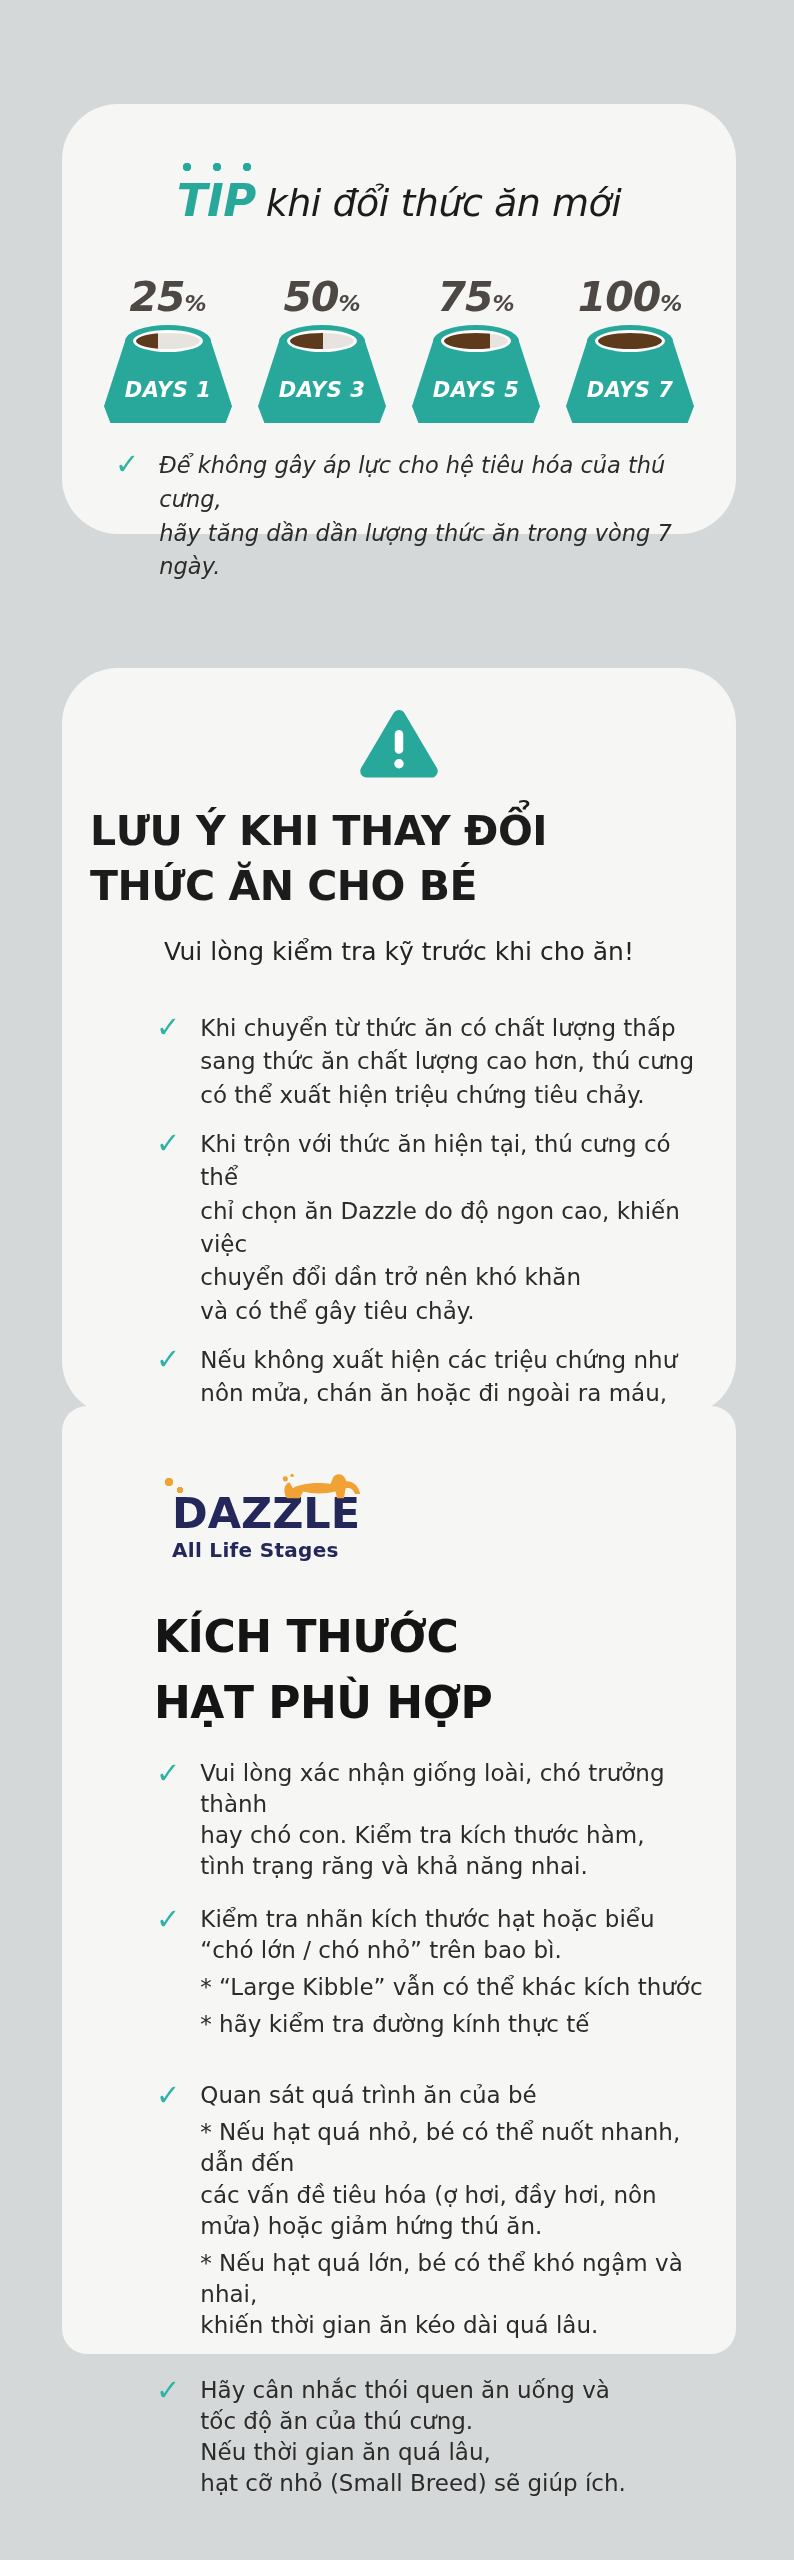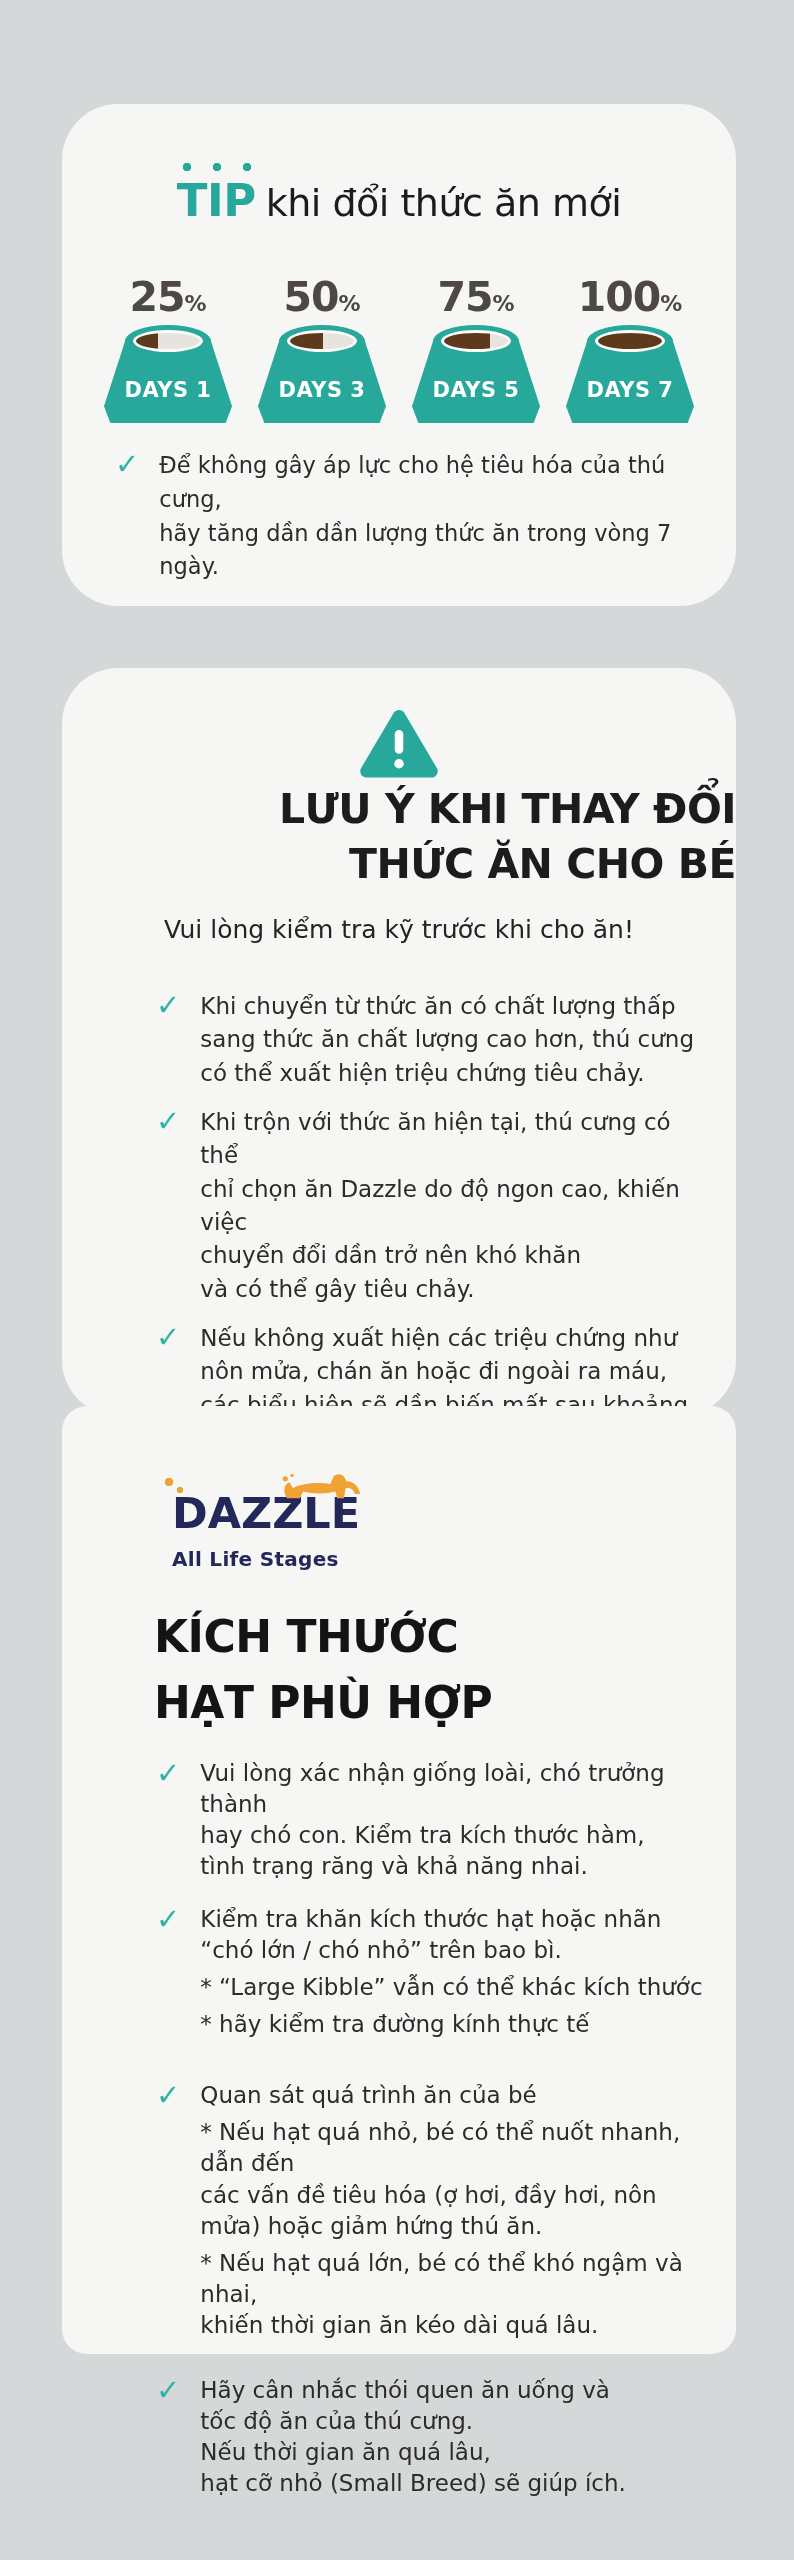--- a/index.html
+++ b/index.html
@@ -4,21 +4,21 @@
 <style>
   :root{
     --bg:#d5d8d9; --card:#f6f6f5; --teal:#28a89b; --check:#2fb3a4;
     --ink:#1c1c1c; --body:#2c2b29; --gray:#989896; --navy:#23275a;
     --orange:#f0a235; --pct:#4e4845; --food:#5e3a1d; --empty:#e7e4e0;
   }
   *{margin:0;padding:0;box-sizing:border-box;}
   body{font-family:"DejaVu Sans","Liberation Sans",sans-serif;}
   .page{position:relative;width:794px;height:2560px;background:var(--bg);overflow:hidden;}
   .card{position:absolute;left:62px;width:674px;background:var(--card);border-radius:56px;}
-  .card1{top:104px;height:502px;}
+  .card1{top:104px;height:430px;font-style:italic;}
   .card2{top:668px;height:748px;}
   .card3{top:1406px;height:948px;border-radius:25px;}
   .ml{white-space:pre-line;}
 
   
   .c1-title{margin-top:70px;text-align:center;font-size:38px;color:var(--ink);font-weight:500;letter-spacing:-0.5px;}
   .tip-word{color:var(--teal);font-weight:800;font-size:45px;position:relative;margin-right:10px;display:inline-block;}
   .tip-word::before{content:"";position:absolute;top:-11px;left:3px;width:74px;height:9px;
     background:
       radial-gradient(circle at 7px 4px, var(--teal) 0 4px, transparent 4.5px),
@@ -41,35 +41,35 @@
   .food-50{background:linear-gradient(90deg,var(--food) 0 52%,var(--empty) 52% 100%);}
   .food-75{background:linear-gradient(90deg,var(--food) 0 72%,var(--empty) 72% 100%);}
   .food-100{background:var(--food);}
   .bullet{display:flex;gap:20px;}
   .check{color:var(--check);font-size:29px;font-weight:800;line-height:1.1;flex:0 0 auto;}
   .bullet p{font-size:22.5px;line-height:1.5;color:var(--body);}
   .c1-note{margin:26px auto 0;width:568px;}
 
   
   .warn-icon{display:block;margin:40px auto 0;}
-  .c2-title{margin-top:0;text-align:right;font-size:41px;font-weight:800;color:var(--ink);line-height:1.33;letter-spacing:-0.5px;padding-left:28px;}
+  .c2-title{margin-top:22px;text-align:left;font-size:41px;font-weight:800;color:var(--ink);line-height:1.33;letter-spacing:-0.5px;padding-left:28px;}
   .c2-subtitle{margin-top:24px;text-align:center;font-size:25px;color:#242423;}
   .c2-bullets{margin:46px 40px 0 94px;}
   .c2-bullets .bullet{margin-bottom:16px;}
   .c2-bullets .bullet p{font-size:23px;line-height:1.45;}
 
   
   .brand{position:absolute;top:82px;left:110px;}
   .brand-name{font-size:43px;font-weight:800;color:var(--navy);letter-spacing:0;position:relative;}
   .brand-dots{position:absolute;top:-10px;left:-8px;width:22px;height:20px;
     background:
       radial-gradient(circle at 5px 4px, var(--orange) 0 4px, transparent 4.5px),
       radial-gradient(circle at 16px 12px, var(--orange) 0 3px, transparent 3.5px);}
   .brand-dog{position:absolute;top:-16px;left:106px;}
-  .brand-sub{margin-top:9px;font-size:20px;font-weight:700;color:var(--navy);letter-spacing:0.3px;}
+  .brand-sub{font-size:20px;font-weight:700;color:var(--navy);letter-spacing:0.3px;}
   .measure-circle{position:absolute;top:44px;right:32px;width:256px;height:256px;background:#ffffff;
     border-radius:50%;overflow:hidden;text-align:center;}
   .mm-label{margin-top:22px;color:#969a9b;font-size:20px;font-weight:600;}
   .mm-bracket{margin:5px auto 0;width:100px;height:13px;border-left:3px solid #a6aaab;border-right:3px solid #a6aaab;position:relative;}
   .mm-bracket::after{content:"";position:absolute;left:0;right:0;top:5px;height:3px;background:#a6aaab;}
   .kibble{margin:14px auto 0;width:52px;height:56px;border-radius:50%;
     background:radial-gradient(circle at 38% 32%,#9d6e2d 0%,#875a22 45%,#6b431a 78%,#5c3814 100%);}
   .ruler{margin:-2px auto 0;width:118px;height:110px;background:#17181b;position:relative;}
   .ruler::before{content:"";position:absolute;top:3px;left:5px;right:5px;height:38px;
     background-image:
@@ -210,21 +210,21 @@
       <div class="bullet c3-b1">
         <span class="check">✓</span>
         <p class="ml">Vui lòng xác nhận giống loài, chó trưởng thành
 hay chó con. Kiểm tra kích thước hàm,
 tình trạng răng và khả năng nhai.</p>
       </div>
 
       <div class="bullet c3-b2">
         <span class="check">✓</span>
         <div>
-          <p class="ml">Kiểm tra khăn kích thước hạt hoặc nhãn
+          <p class="ml">Kiểm tra nhãn kích thước hạt hoặc biểu
 “chó lớn / chó nhỏ” trên bao bì.</p>
           <p class="note ml">*  “Large Kibble” vẫn có thể khác kích thước</p>
           <p class="note ml">*  hãy kiểm tra đường kính thực tế</p>
         </div>
       </div>
 
       <div class="bullet c3-b3">
         <span class="check">✓</span>
         <div>
           <p class="ml">Quan sát quá trình ăn của bé</p>

